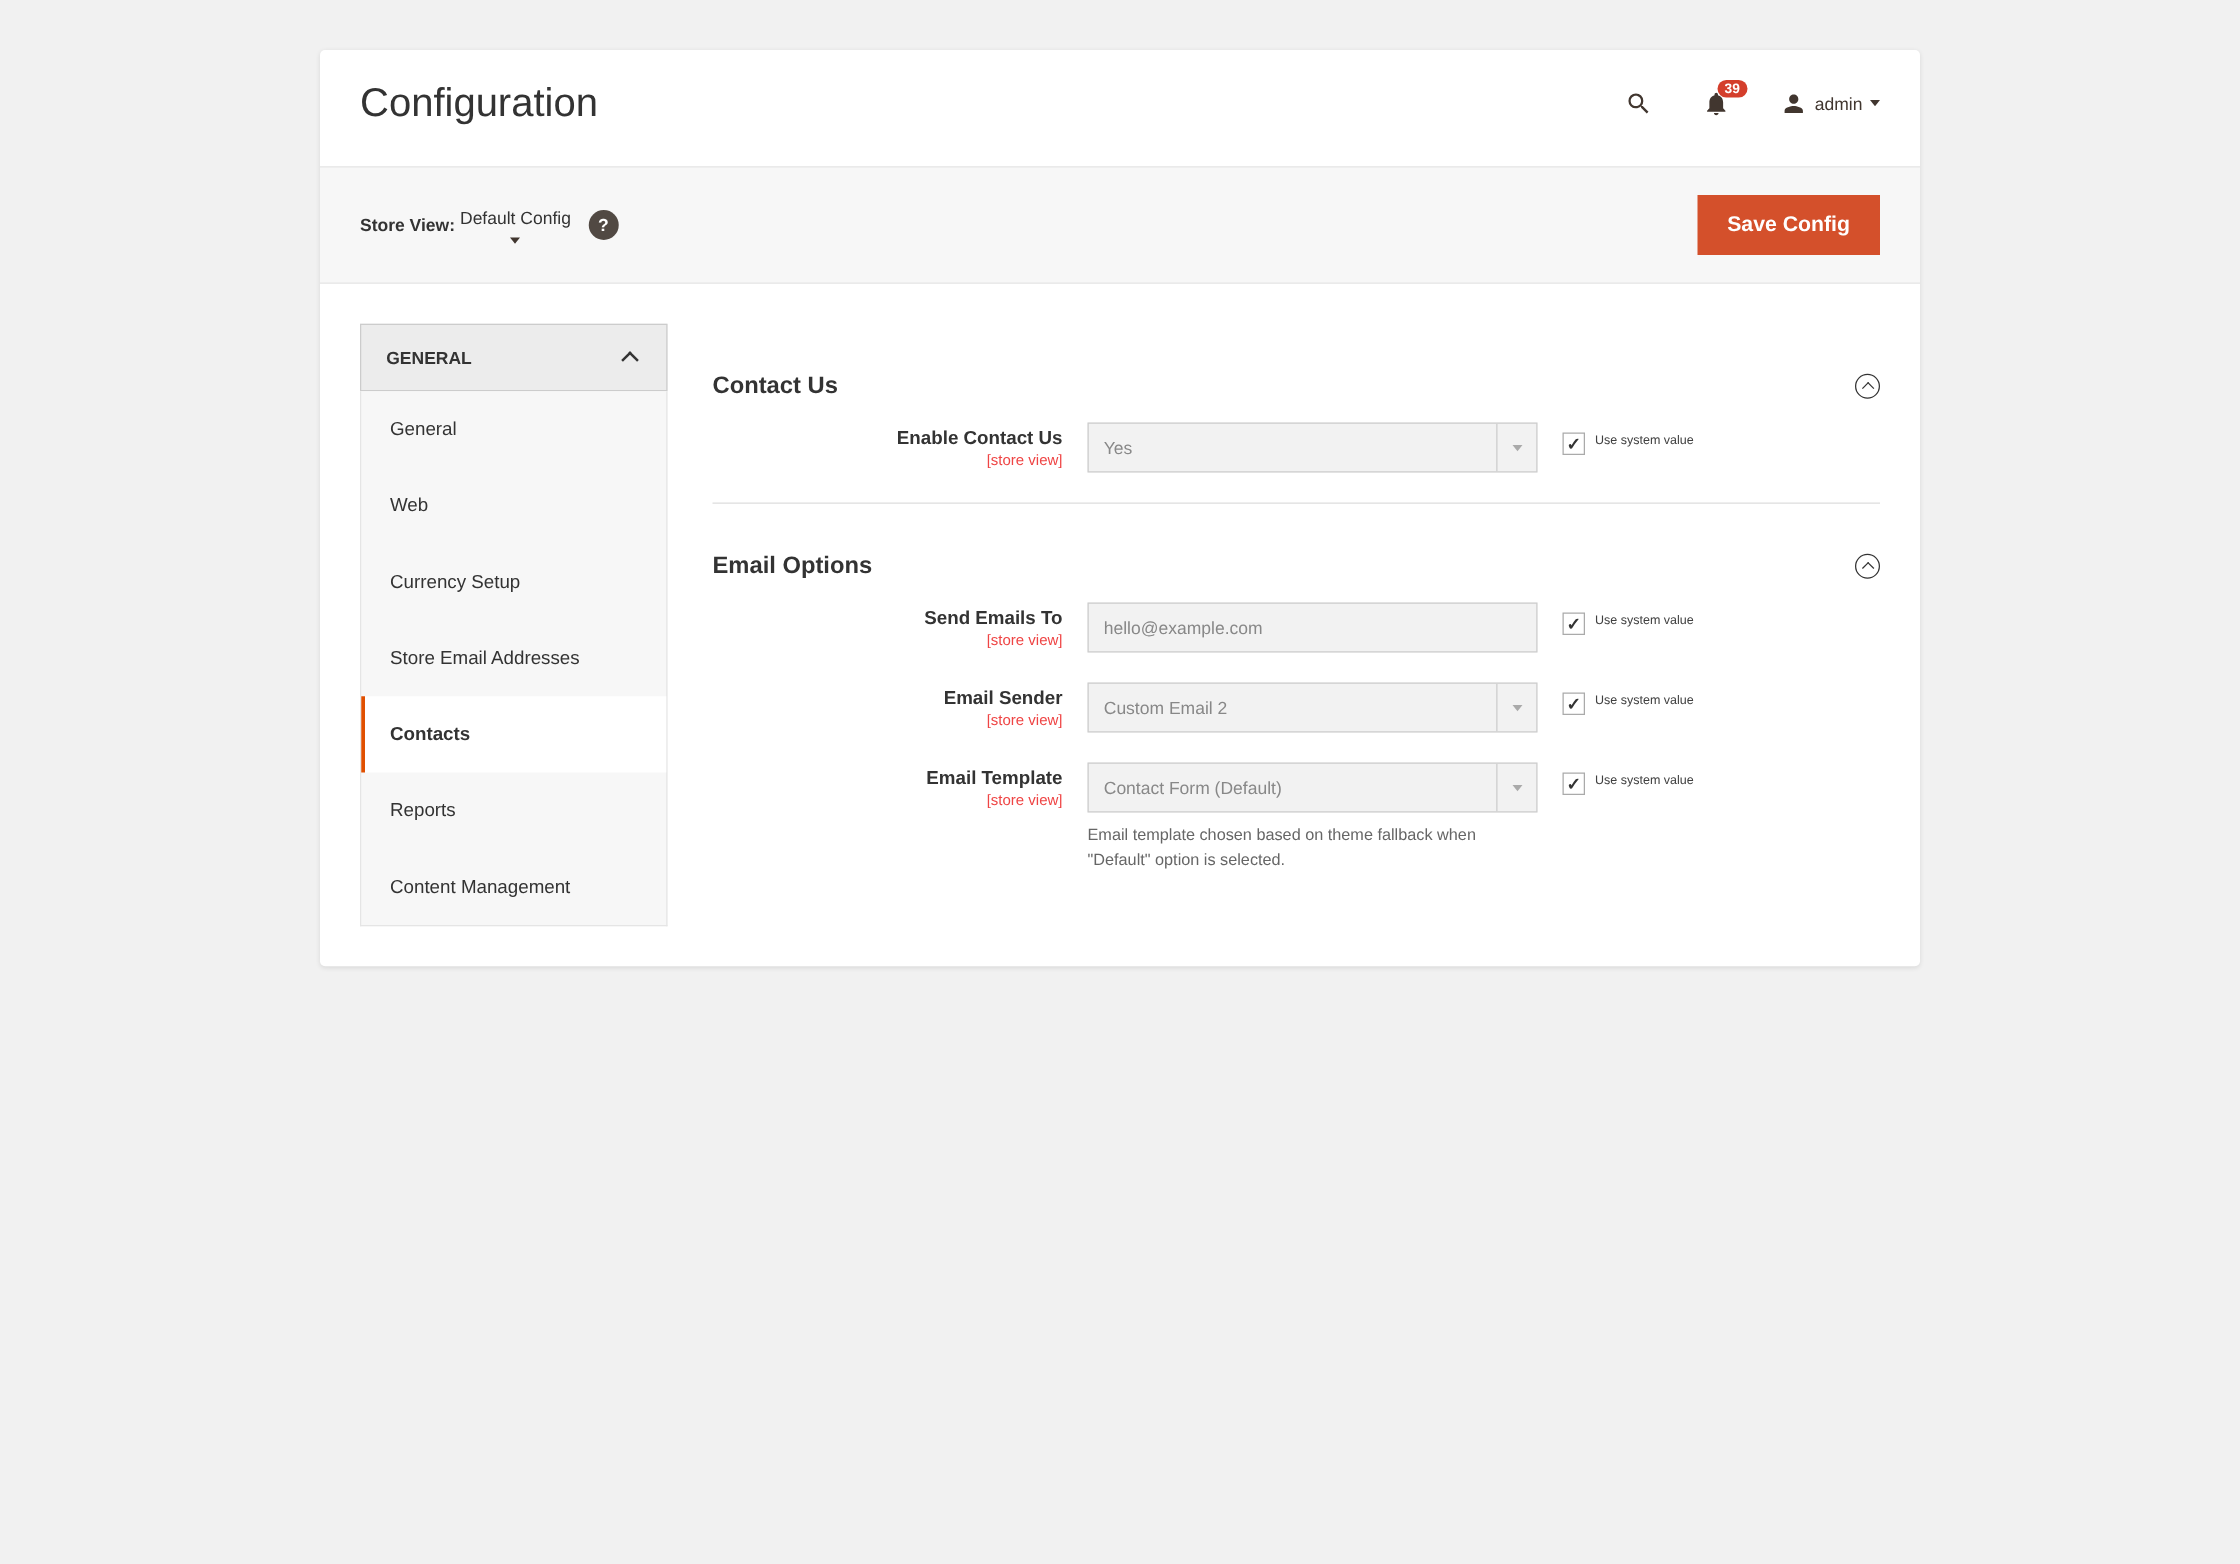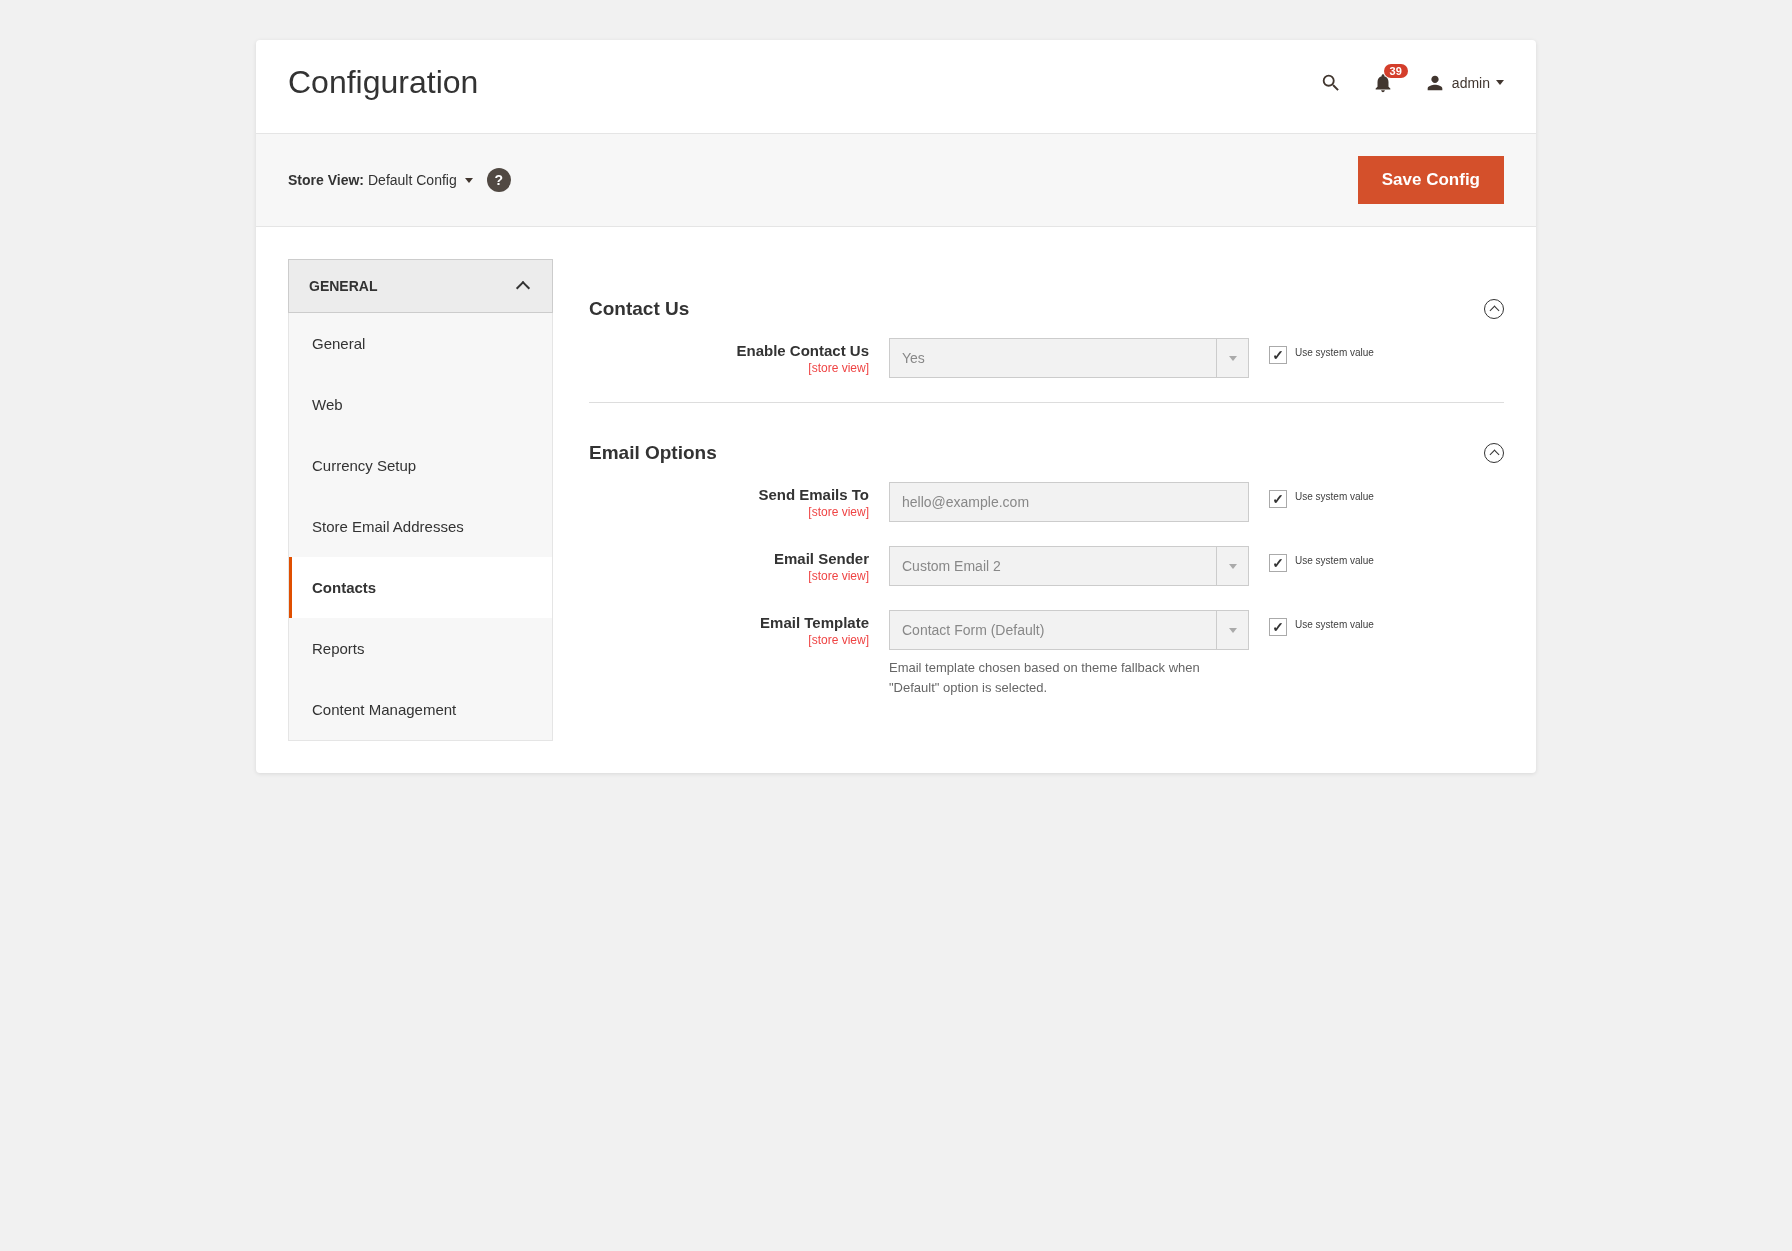--- a/index.html
+++ b/index.html
@@ -24,21 +24,21 @@
   justify-content: space-between;
   padding: 24px 32px 32px 32px;
 }
 .page-title {
   font-size: 32px;
   font-weight: 400;
   color: #333;
 }
 .header-actions {
   display: flex;
-  gap: 30px;
+  gap: 40px;
 }
 .icon-btn {
   cursor: pointer;
   display: inline-flex;
   align-items: center;
   position: relative;
 }
 .search-icon svg, .bell-icon svg, .user-icon svg {
   width: 22px;
   height: 22px;
@@ -92,20 +92,21 @@
   font-weight: 600;
   font-size: 14px;
 }
 .store-view-select {
   display: flex;
   align-items: center;
   gap: 8px;
   cursor: pointer;
   font-size: 14px;
   color: #333;
+  flex-direction: column;
 }
 .help-icon {
   width: 24px;
   height: 24px;
   border-radius: 50%;
   background: #514943;
   color: #fff;
   display: inline-flex;
   align-items: center;
   justify-content: center;
@@ -123,21 +124,21 @@
   font-weight: 600;
   cursor: pointer;
   text-align: right;
 }
 .content {
   display: flex;
   padding: 32px;
   gap: 36px;
 }
 .sidebar {
-  width: 265px;
+  width: 246px;
   flex-shrink: 0;
 }
 .sidebar-group-header {
   background: #ececec;
   border: 1px solid #ccc;
   padding: 18px 20px;
   font-weight: 700;
   font-size: 14px;
   display: flex;
   justify-content: space-between;

